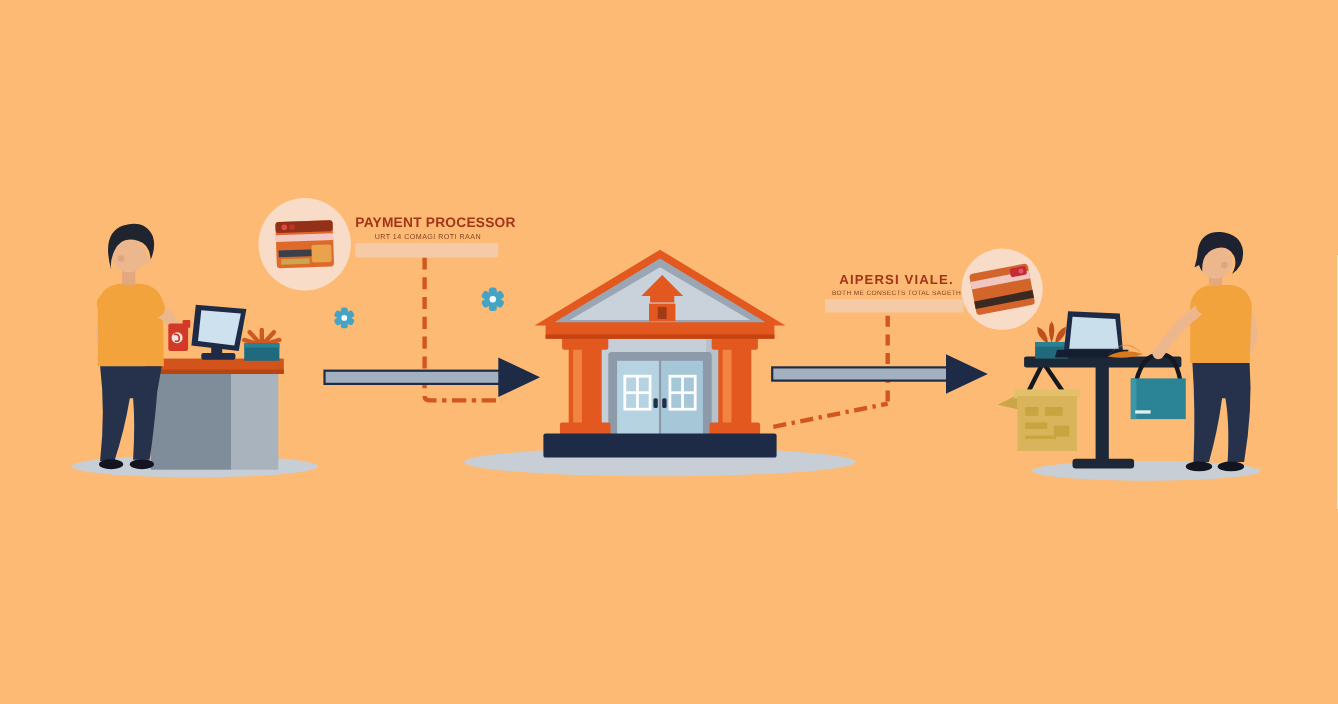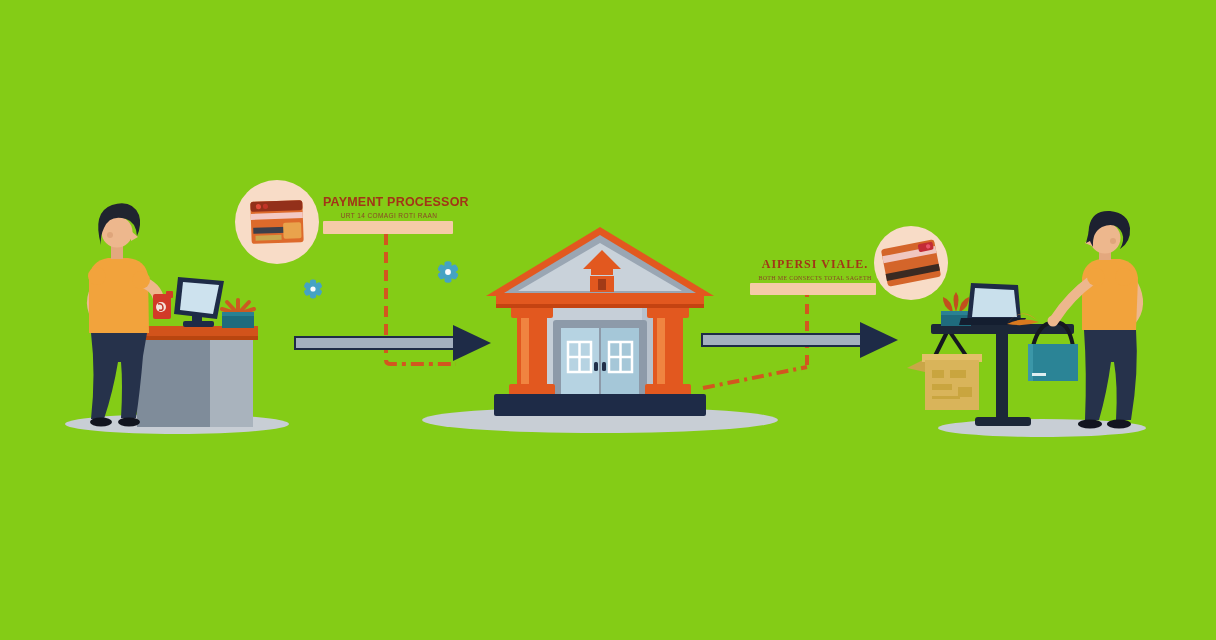--- a/index.html
+++ b/index.html
@@ -1,26 +1,26 @@
 <!DOCTYPE html>
 <html><head>
 <meta charset="utf-8">
 <style>
   html,body{margin:0;padding:0;background:#ffffff;font-family:"Liberation Sans",sans-serif;}
-  .canvas{position:relative;width:1216px;height:640px;background:#84cc16;overflow:hidden;}
+  .canvas{position:relative;width:1216px;height:640px;background:#fdba74;overflow:hidden;}
   .art{position:absolute;left:0;top:0;}
   .callout{position:absolute;text-align:center;}
   .callout .title{font-weight:700;color:#a23517;white-space:nowrap;}
   .callout .subtitle{color:#8a4526;white-space:nowrap;overflow:hidden;}
   .callout .bar{background:#f5cba7;border-radius:1px;}
   .processor-callout{left:323px;top:195px;width:132px;}
   .processor-callout .title{font-size:12.5px;letter-spacing:.2px;}
   .processor-callout .subtitle{font-size:6.5px;margin-top:3px;letter-spacing:.4px;}
   .processor-callout .bar{margin-top:2px;height:13px;width:130px;}
-  .payout-callout{left:750px;top:257px;width:130px;font-family:Liberation Serif, serif;}
+  .payout-callout{left:750px;top:247px;width:130px;}
   .payout-callout .title{font-size:12px;letter-spacing:1px;}
   .payout-callout .subtitle{font-size:6px;margin-top:3px;letter-spacing:.3px;}
   .payout-callout .bar{margin-top:2px;height:12px;width:126px;}
 </style>
 </head>
 <body>
 
 <div class="canvas">
 
 <svg class="art" width="1216" height="640" viewBox="0 0 1216 640">

